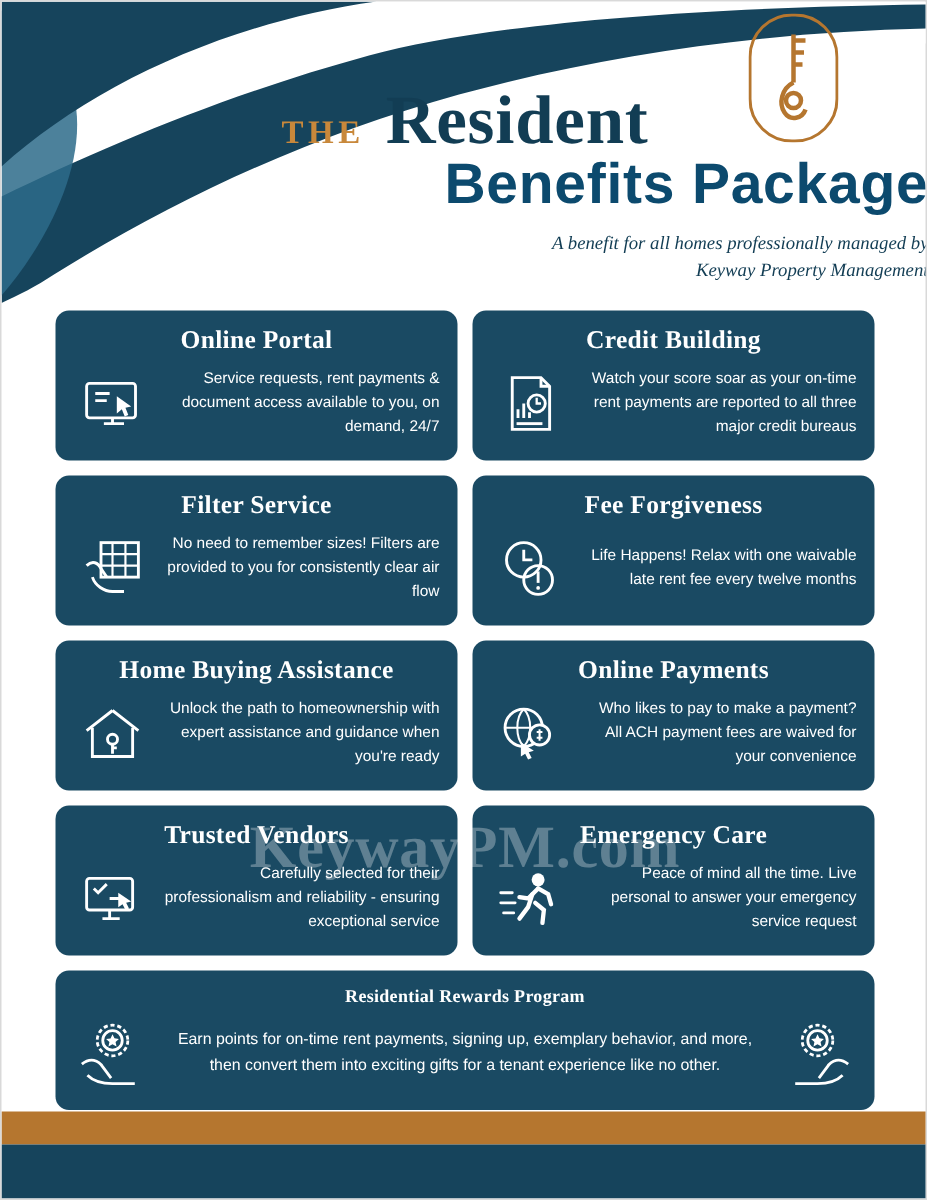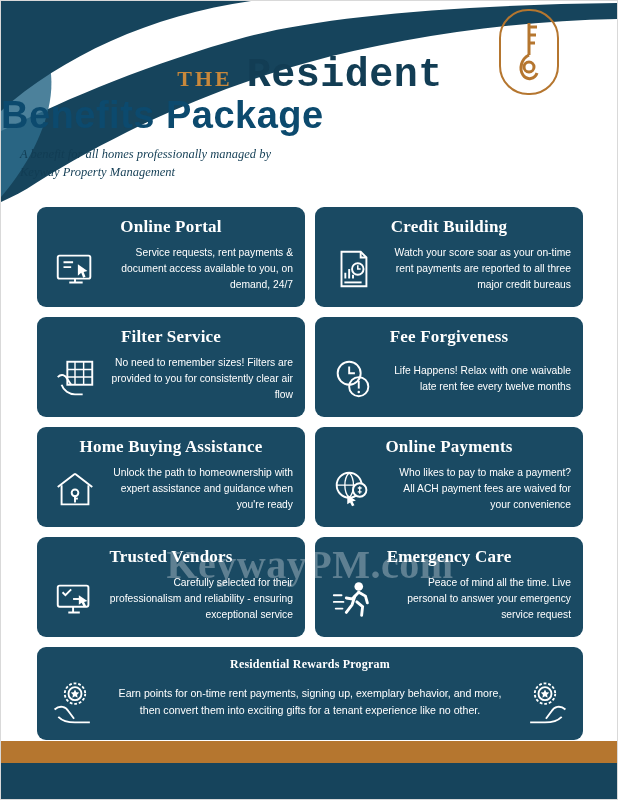--- a/index.html
+++ b/index.html
@@ -16,34 +16,34 @@
     border: 1px solid #d9d9d9;
     overflow: hidden;
   }
 
   
   .swoosh { position: absolute; top: 0; left: 0; width: 618px; height: 210px; }
 
   
   .title-block {
     position: absolute; top: 52px; left: 0; width: 618px;
-    text-align: left;
+    text-align: right;
   }
   .title-row1 {
     display: flex; align-items: baseline; justify-content: center;
     gap: 14px;
   }
   .the-word {
     font-family: "Liberation Serif", serif;
     font-size: 22px; letter-spacing: 3px; color: #c8883b;
     font-weight: 700;
   }
   .t-main {
-    font-family: Liberation Mono, monospace;
-    font-size: 40px; color: #123d54; font-weight: 700;
+    font-family: Liberation Serif, serif;
+    font-size: 46px; color: #123d54; font-weight: 700;
     letter-spacing: 0.5px;
   }
   .title-row2 {
     font-family: Liberation Sans, sans-serif;
     font-size: 38px; color: #0c4a6e; font-weight: 700;
     margin-top: -4px; letter-spacing: 0.5px;
   }
   .subtitle {
     margin-top: 8px;
     font-family: "Liberation Serif", serif;

